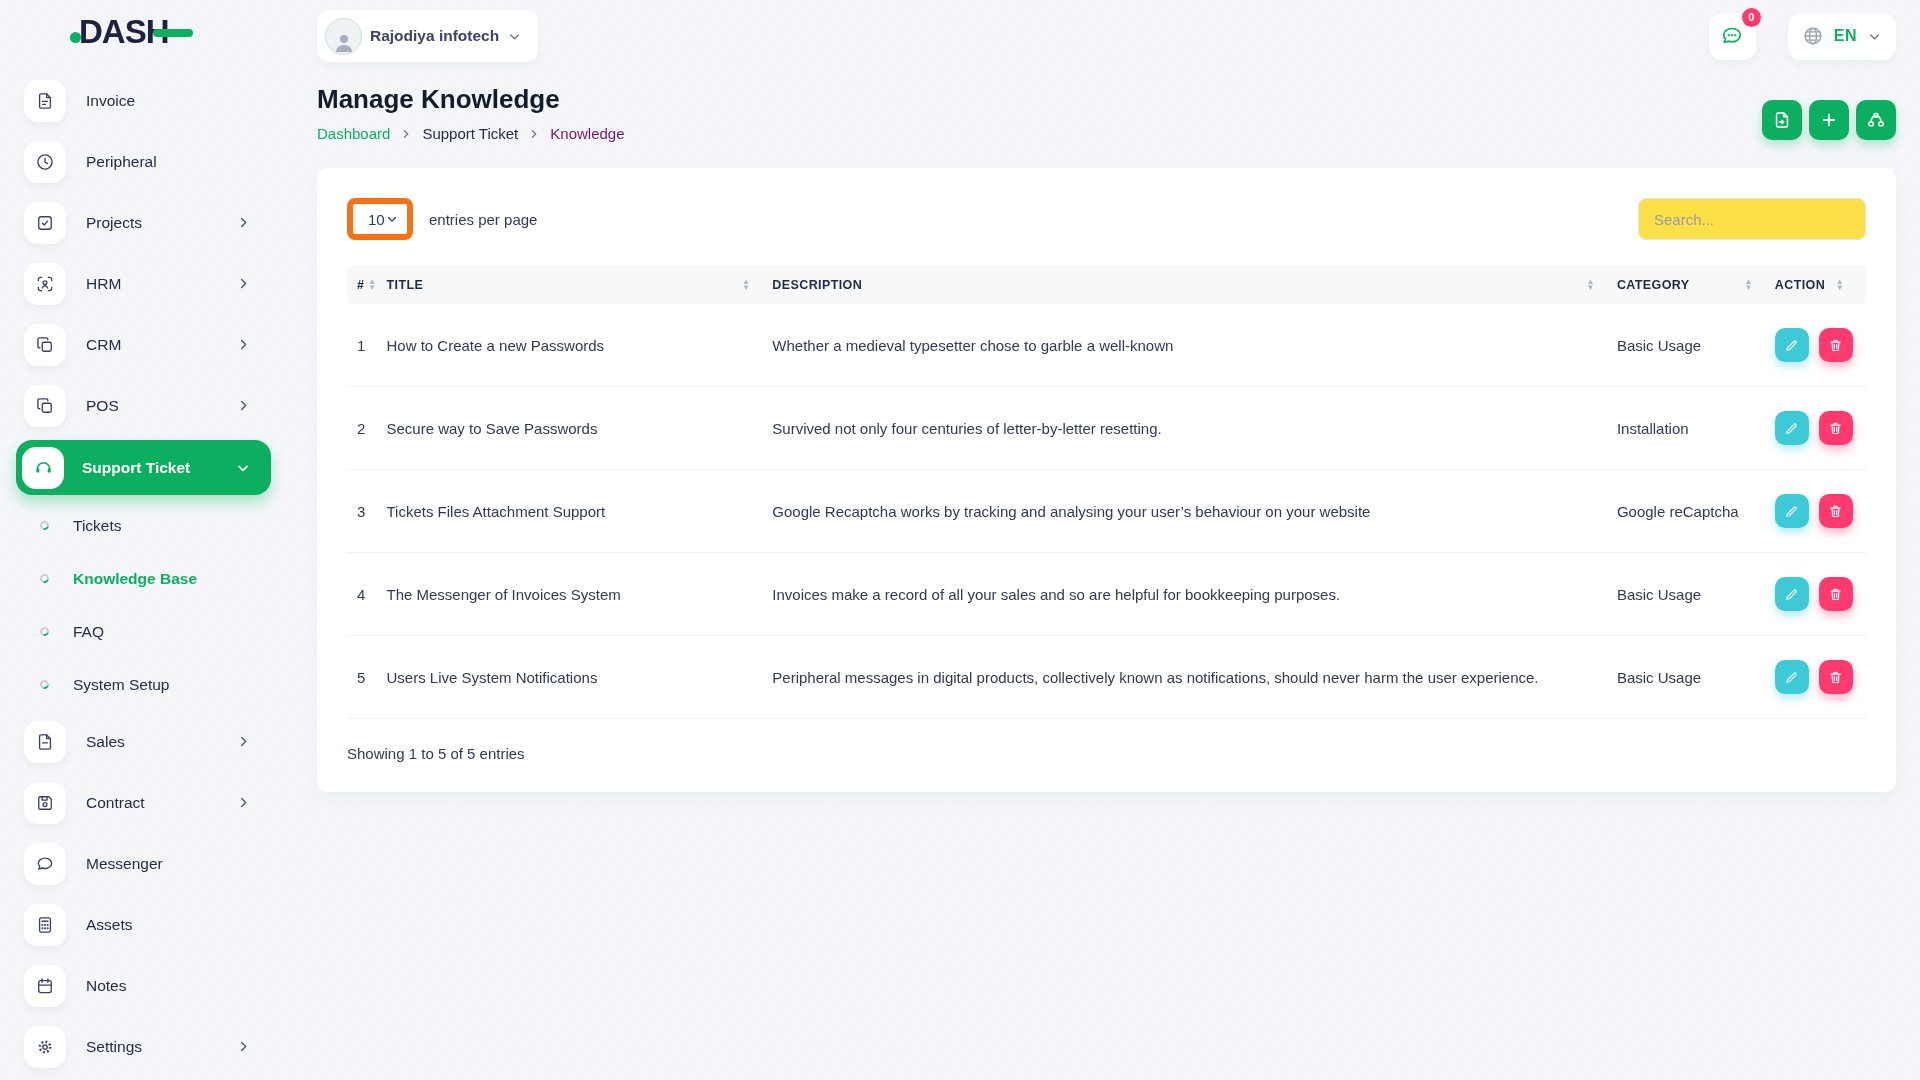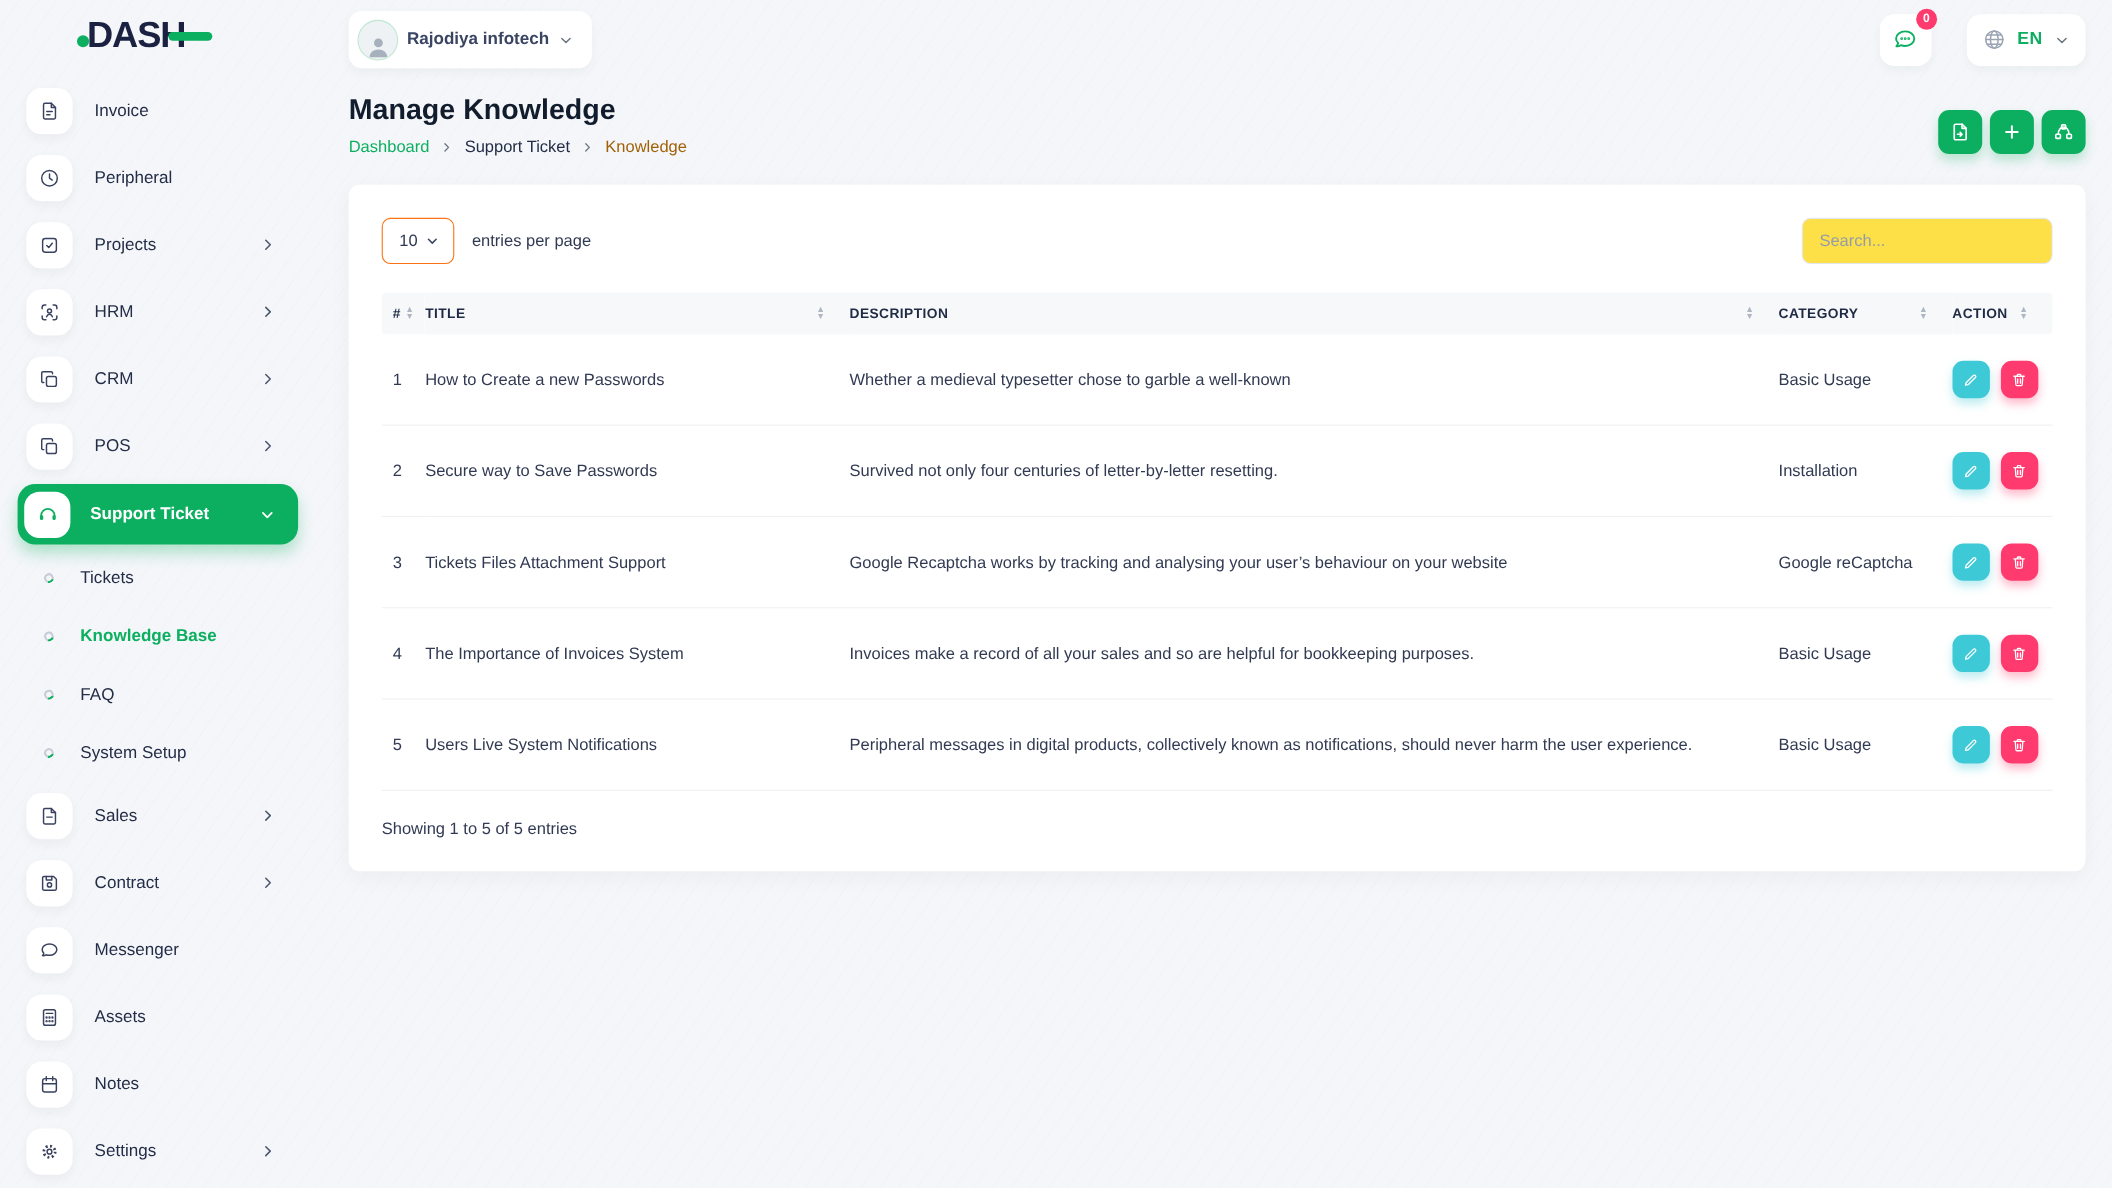--- a/index.html
+++ b/index.html
@@ -76,37 +76,37 @@
     height:47px; padding:0 14px; box-shadow:0 4px 10px rgba(30,41,59,0.04); cursor:pointer;margin-left:20px;
   }
   .lang-code { color:#0caf60; font-weight:700; font-size:16px; letter-spacing:0.5px; }
 
   .page-head { display:flex; justify-content:space-between; align-items:flex-end; margin-top:12px; }
   .page-title { font-size:26px; font-weight:700; color:#111c2d; }
   .breadcrumb { display:flex; align-items:center; gap:10px; margin-top:10px; font-size:15px; }
   .bc-link { color:#0caf60; cursor:pointer; }
   .bc-sep { color:#6b7480; display:flex; }
   .bc-mid { color:#242d47; }
-  .bc-current { color:#a16207; }
+  .bc-current { color:#701a75; }
   .toolbar { display:flex; gap:7px; margin-bottom:2px; }
   .tool-btn {
     width:40px; height:40px; border:none; border-radius:10px; background:#0caf60; color:#fff;
     display:flex; align-items:center; justify-content:center; cursor:pointer;
     box-shadow:0 6px 10px rgba(12,175,96,0.25);
   }
 
   
   .card {
     margin-top:26px; background:#ffffff; border-radius:10px; padding:30px;
     box-shadow:0 6px 20px rgba(30,41,59,0.04);
   }
   .card-controls { display:flex; align-items:center; justify-content:space-between; }
   .entries-wrap { display:flex; align-items:center; gap:16px; }
   .select-box {
-    width:66px; height:42px; border:1px solid #f97316; border-radius:8px; background:#fff;
+    width:66px; height:42px; border:6px solid #f97316; border-radius:8px; background:#fff;
     display:flex; align-items:center; justify-content:space-between; padding:0 12px 0 15px;
     color:#313a52; cursor:pointer;
   }
   .entries-label { color:#313a52; }
   .search-input {
     width:228px; height:42px; border:1px solid #e3e6ec; border-radius:8px; padding:0 15px;
     font-size:15px; color:#313a52; outline:none; font-family:inherit; background:#fde047;
   }
   .search-input::placeholder { color:#949cab; }
 
@@ -566,21 +566,21 @@
             <button class="act-btn act-del">
                   <svg width="15" height="15" viewBox="0 0 24 24" fill="none" stroke="#fff" stroke-width="1.9" stroke-linecap="round" stroke-linejoin="round">
                     <path d="M4.5 6.5h15M9.5 6.5V4.8a1 1 0 0 1 1-1h3a1 1 0 0 1 1 1v1.7M6.5 6.5l.9 12.2a1.5 1.5 0 0 0 1.5 1.3h6.2a1.5 1.5 0 0 0 1.5-1.3l.9-12.2M10 10.5v6M14 10.5v6"></path>
                   </svg>
                 </button>
           </div>
             </td>
         </tr>
         <tr>
           <td>4</td>
-          <td>The Importance of Invoices System</td>
+          <td>The Messenger of Invoices System</td>
           <td>Invoices make a record of all your sales and so are helpful for bookkeeping purposes.</td>
           <td>Basic Usage</td>
           <td>
               <div class="actions">
             <button class="act-btn act-edit">
                   <svg width="15" height="15" viewBox="0 0 24 24" fill="none" stroke="#fff" stroke-width="1.9" stroke-linecap="round" stroke-linejoin="round">
                     <path d="m4.5 19.5.9-3.6L16 5.3a2.05 2.05 0 0 1 2.9 2.9L8.3 18.8l-3.8.7z"></path>
                   </svg>
                 </button>
             <button class="act-btn act-del">

